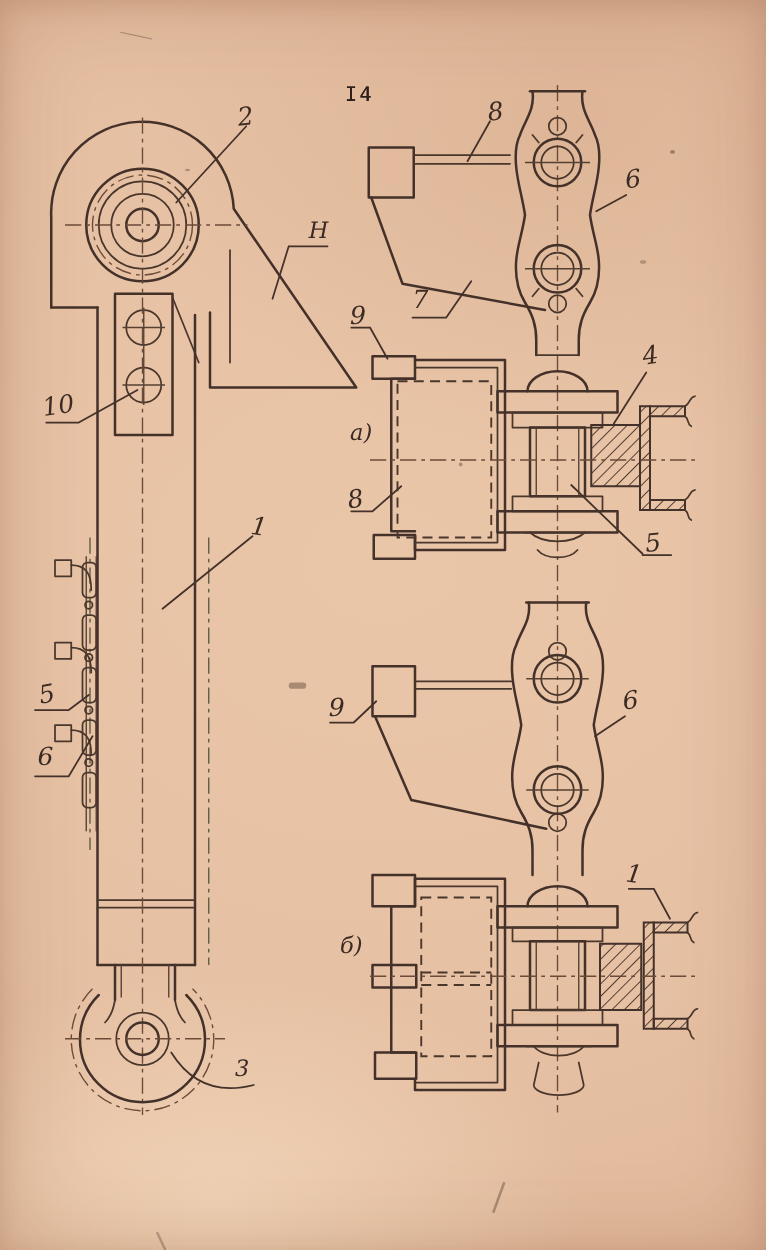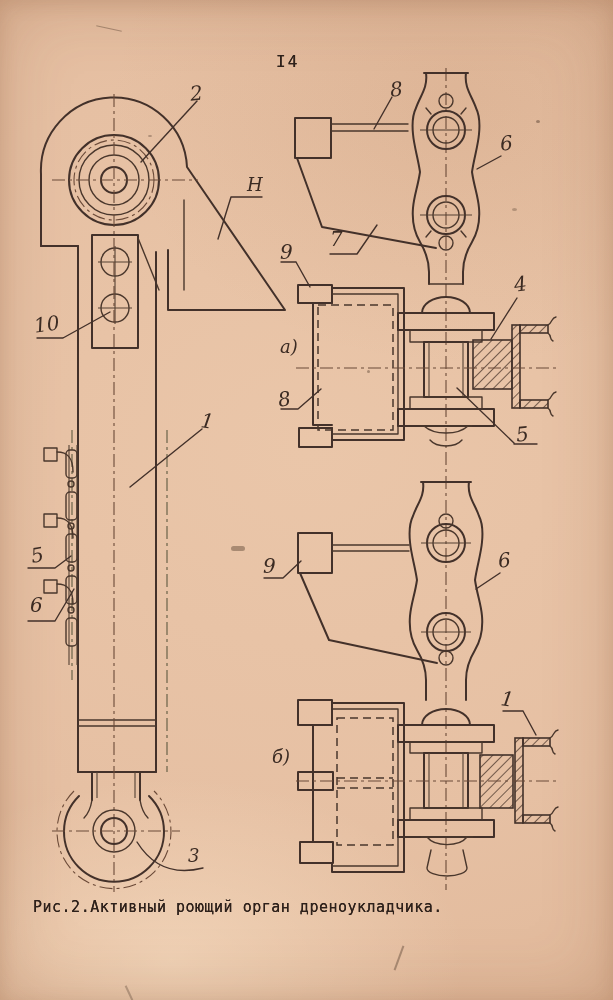--- a/index.html
+++ b/index.html
@@ -23,21 +23,21 @@
   .hfill{fill:url(#hatch);stroke:#43312a;stroke-width:1.6;}
   .lbl{
     position:absolute;color:#3b2b23;font-style:italic;
     font-family:"DejaVu Serif","Liberation Serif",serif;
     font-size:20px;line-height:1;user-select:none;
   }
   .small{font-size:18px;}
   .type{
     position:absolute;color:#2e211b;font-style:normal;
     font-family:"DejaVu Sans Mono","Liberation Mono",monospace;
-    letter-spacing:.5px;text-shadow:0 0 .5px #2e211b;
+    letter-spacing:.5px;text-shadow:0 0 .5px #2e211b;margin-top:14px;
   }
   .speck{position:absolute;background:#5a4434;border-radius:50%;}
   .scratch{position:absolute;background:#6a5240;}
 </style>
 </head>
 <body>
 
 <div id="page">
 
   <svg id="art" width="613" height="1000" viewBox="0 0 613 1000">
@@ -241,21 +241,20 @@
   <span class="lbl" style="left:514px;top:274px;transform:rotate(-8deg);">4</span>
   <span class="lbl small" style="left:280px;top:338px;">а)</span>
   <span class="lbl" style="left:278px;top:389px;transform:rotate(-8deg);">8</span>
   <span class="lbl" style="left:516px;top:424px;transform:rotate(-6deg);">5</span>
 
   <span class="lbl" style="left:263px;top:556px;">9</span>
   <span class="lbl" style="left:498px;top:550px;transform:rotate(-6deg);">6</span>
   <span class="lbl" style="left:501px;top:689px;transform:rotate(8deg);">1</span>
   <span class="lbl small" style="left:272px;top:748px;">б)</span>
 
-  <div class="type" style="left:33px;top:898px;font-size:15px;">Рис.2.Активный роющий орган дреноукладчика.</div>
 
   <div class="scratch" style="left:96px;top:28px;width:26px;height:1px;transform:rotate(12deg);opacity:.5;"></div>
   <div class="scratch" style="left:398px;top:945px;width:2px;height:26px;transform:rotate(20deg);opacity:.5;"></div>
   <div class="scratch" style="left:128px;top:985px;width:2px;height:16px;transform:rotate(-25deg);opacity:.4;"></div>
   <div class="speck" style="left:231px;top:546px;width:14px;height:5px;border-radius:3px;opacity:.45;"></div>
   <div class="speck" style="left:536px;top:120px;width:4px;height:3px;opacity:.5;"></div>
   <div class="speck" style="left:367px;top:370px;width:3px;height:3px;opacity:.45;"></div>
   <div class="speck" style="left:512px;top:208px;width:5px;height:3px;opacity:.35;"></div>
   <div class="speck" style="left:148px;top:135px;width:4px;height:2px;opacity:.4;"></div>
 </div>

